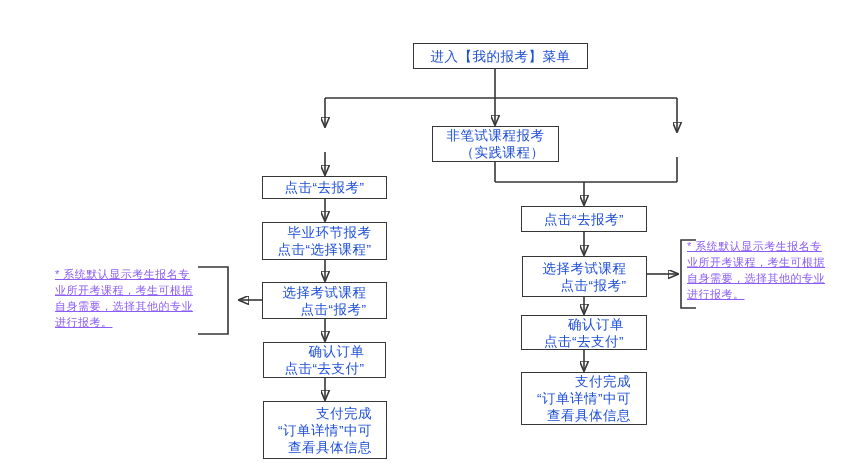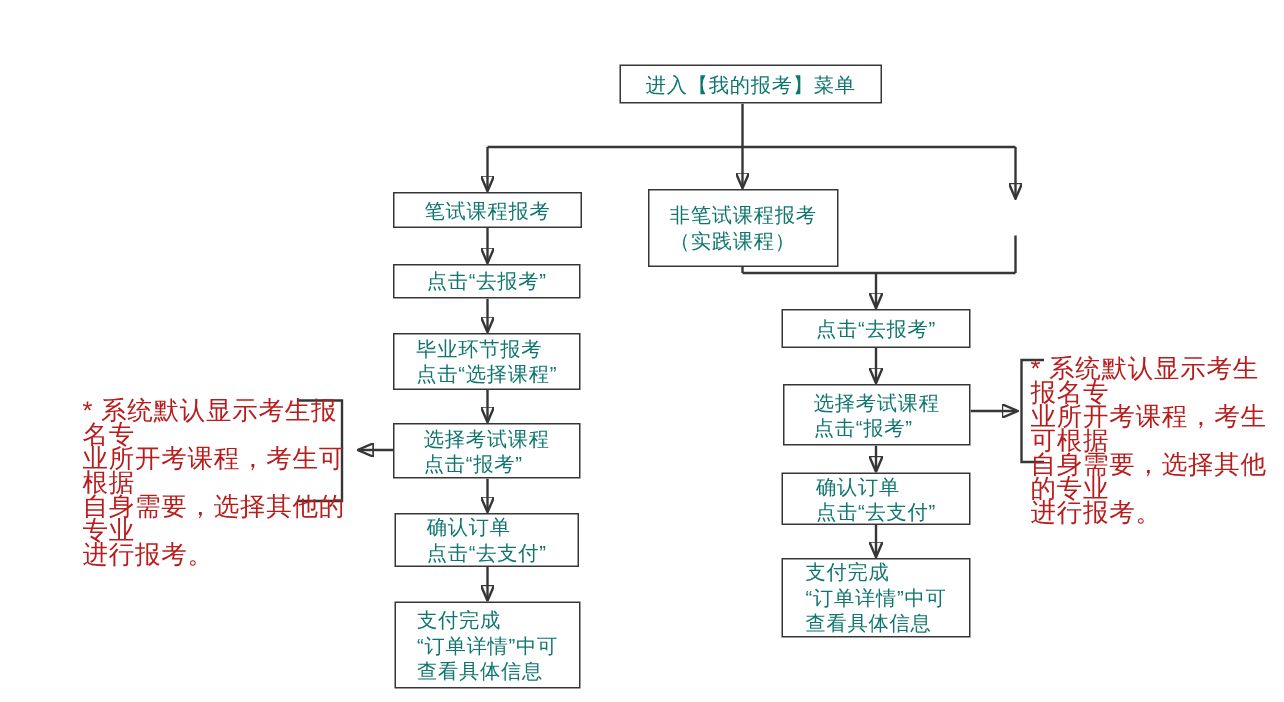--- a/index.html
+++ b/index.html
@@ -19,37 +19,38 @@
   .connector-layer path {
     stroke: #363636;
     stroke-width: 1.6;
     fill: none;
   }
   .node {
     position: absolute;
     box-sizing: border-box;
     border: 1.6px solid #363636;
     background: #ffffff;
-    color: #0f766e;
+    color: #1d4ed8;
     display: flex;
     align-items: center;
     justify-content: center;
-    text-align: left;
+    text-align: right;
     white-space: pre-line;
     font-size: 13.5px;
     line-height: 17px;
     letter-spacing: 0.5px;
   }
   .note {
     position: absolute;
-    color: #b91c1c;
-    font-size: 17px;
+    color: #8b5cf6;
+    font-size: 11px;
     line-height: 16px;
     white-space: pre-line;
     letter-spacing: 0.5px;
+    text-decoration: underline;
   }
 </style>
 </head>
 <body>
 
 <div class="canvas">
 
   <svg class="connector-layer" viewBox="0 0 856 468" xmlns="http://www.w3.org/2000/svg">
     <defs>
       <marker id="arrow" markerUnits="userSpaceOnUse" markerWidth="11" markerHeight="9" refX="10" refY="4.5" orient="auto">
@@ -89,23 +90,22 @@
     <g>
       <path d="M262 300 H239" marker-end="url(#arrow)"></path>
       <path d="M198 267 H228 V334 H198"></path>
       <path d="M647 274 H678" marker-end="url(#arrow)"></path>
       <path d="M696 240 H681 V308 H696"></path>
     </g>
   </svg>
 
   <div class="node" style="left:413px; top:43px; width:175px; height:26px;">进入【我的报考】菜单</div>
 
-  <div class="node" style="left:262px; top:128px; width:126px; height:24px;">笔试课程报考</div>
 
-  <div class="node" style="left:432px; top:126px; width:127px; height:52px;">非笔试课程报考
+  <div class="node" style="left:432px; top:126px; width:127px; height:36px;">非笔试课程报考
 （实践课程）</div>
 
 
   <div class="node" style="left:262px; top:176px; width:125px; height:23px;">点击“去报考”</div>
 
   <div class="node" style="left:262px; top:222px; width:125px; height:38px;">毕业环节报考
 点击“选择课程”</div>
 
   <div class="node" style="left:262px; top:282px; width:125px; height:37px;">选择考试课程
 点击“报考”</div>

